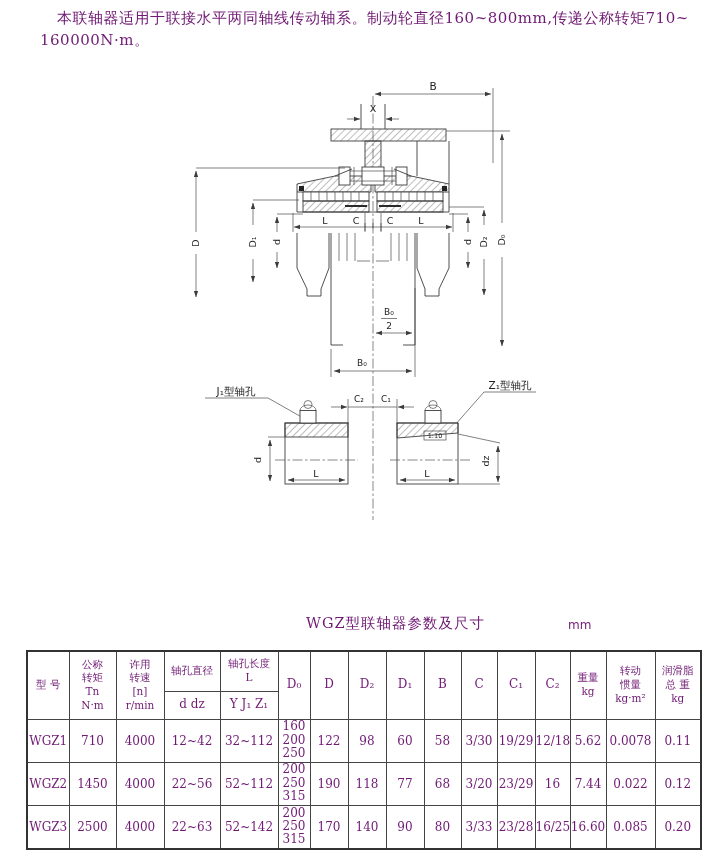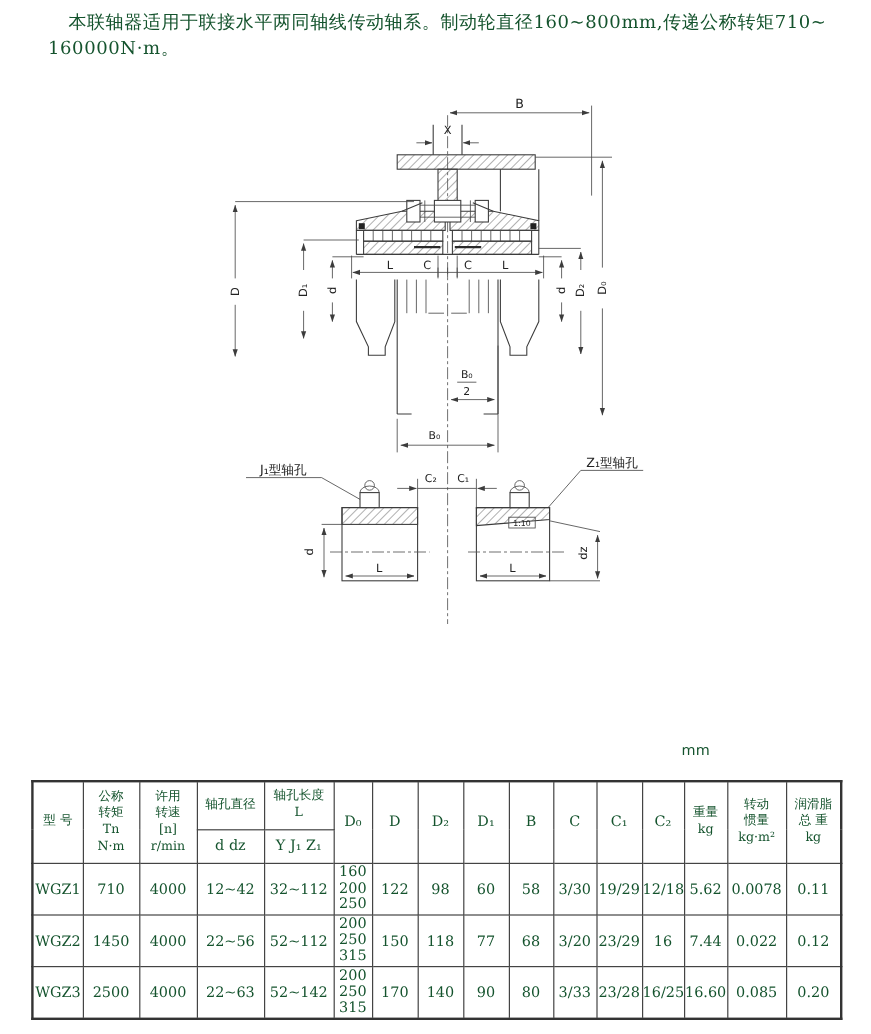--- a/index.html
+++ b/index.html
@@ -1,17 +1,17 @@
 <!DOCTYPE html>
 <html><head>
 <meta charset="utf-8">
 <style>
   html,body{margin:0;padding:0;background:#e8e8e8;}
   .page{position:relative;width:726px;height:862px;background:#ffffff;overflow:hidden;
-        font-family:"DejaVu Serif","Liberation Serif",serif;color:#14532d;}
+        font-family:"DejaVu Serif","Liberation Serif",serif;color:#701a75;}
   .abs{position:absolute;}
   .intro-line{font-size:15px;letter-spacing:.5px;white-space:nowrap;}
   #drawing{position:absolute;left:0;top:0;pointer-events:none;}
   #drawing .ln{stroke:#3c3c3c;stroke-width:.9;fill:none;}
   #drawing .thin{stroke:#4a4a4a;stroke-width:.7;fill:none;}
   #drawing .thick{stroke:#2a2a2a;stroke-width:1.8;fill:none;}
   #drawing .dim{stroke:#4a4a4a;stroke-width:.7;fill:none;}
   #drawing .cl{stroke:#555;stroke-width:.7;fill:none;stroke-dasharray:10 2.5 2.5 2.5;}
   #drawing .hatchfill{fill:url(#hatch);stroke:#3c3c3c;stroke-width:.9;}
   #drawing .whitefill{fill:#fff;stroke:#3c3c3c;stroke-width:.9;}
@@ -161,20 +161,21 @@
       <rect class="thin" x="424" y="431" width="22" height="9" fill="#fff"></rect>
       <text class="tiny" x="435" y="438">1:10</text>
       <path class="dim" d="M458,434 L500,443 M458,484 H500"></path>
       <path class="dim" d="M498,446 V482" marker-start="url(#arr)" marker-end="url(#arr)"></path>
       <text transform="rotate(-90 489 461)" x="489" y="461">dz</text>
       <path class="dim" d="M400,480 H455" marker-start="url(#arr)" marker-end="url(#arr)"></path>
       <text x="427" y="477">L</text>
     </g>
   </svg>
 
+  <div class="abs tbl-title" style="top:614px;left:306px">WGZ型联轴器参数及尺寸</div>
   <div class="abs tbl-unit" style="top:618px;left:568px">mm</div>
 
   <table class="params abs" style="top:650px;left:26px">
     <colgroup>
       <col style="width:42px">
         <col style="width:47px">
         <col style="width:48px">
         <col style="width:56px">
       <col style="width:58px">
         <col style="width:32px">
@@ -248,21 +249,21 @@
       </tr>
       <tr style="height:43px">
         <td>WGZ2</td>
         <td>1450</td>
         <td>4000</td>
         <td>22~56</td>
         <td>52~112</td>
         <td class="stack">200
 250
 315</td>
-        <td>150</td>
+        <td>190</td>
         <td>118</td>
         <td>77</td>
         <td>68</td>
         <td>3/20</td>
         <td>23/29</td>
         <td>16</td>
         <td>7.44</td>
         <td>0.022</td>
         <td>0.12</td>
       </tr>

